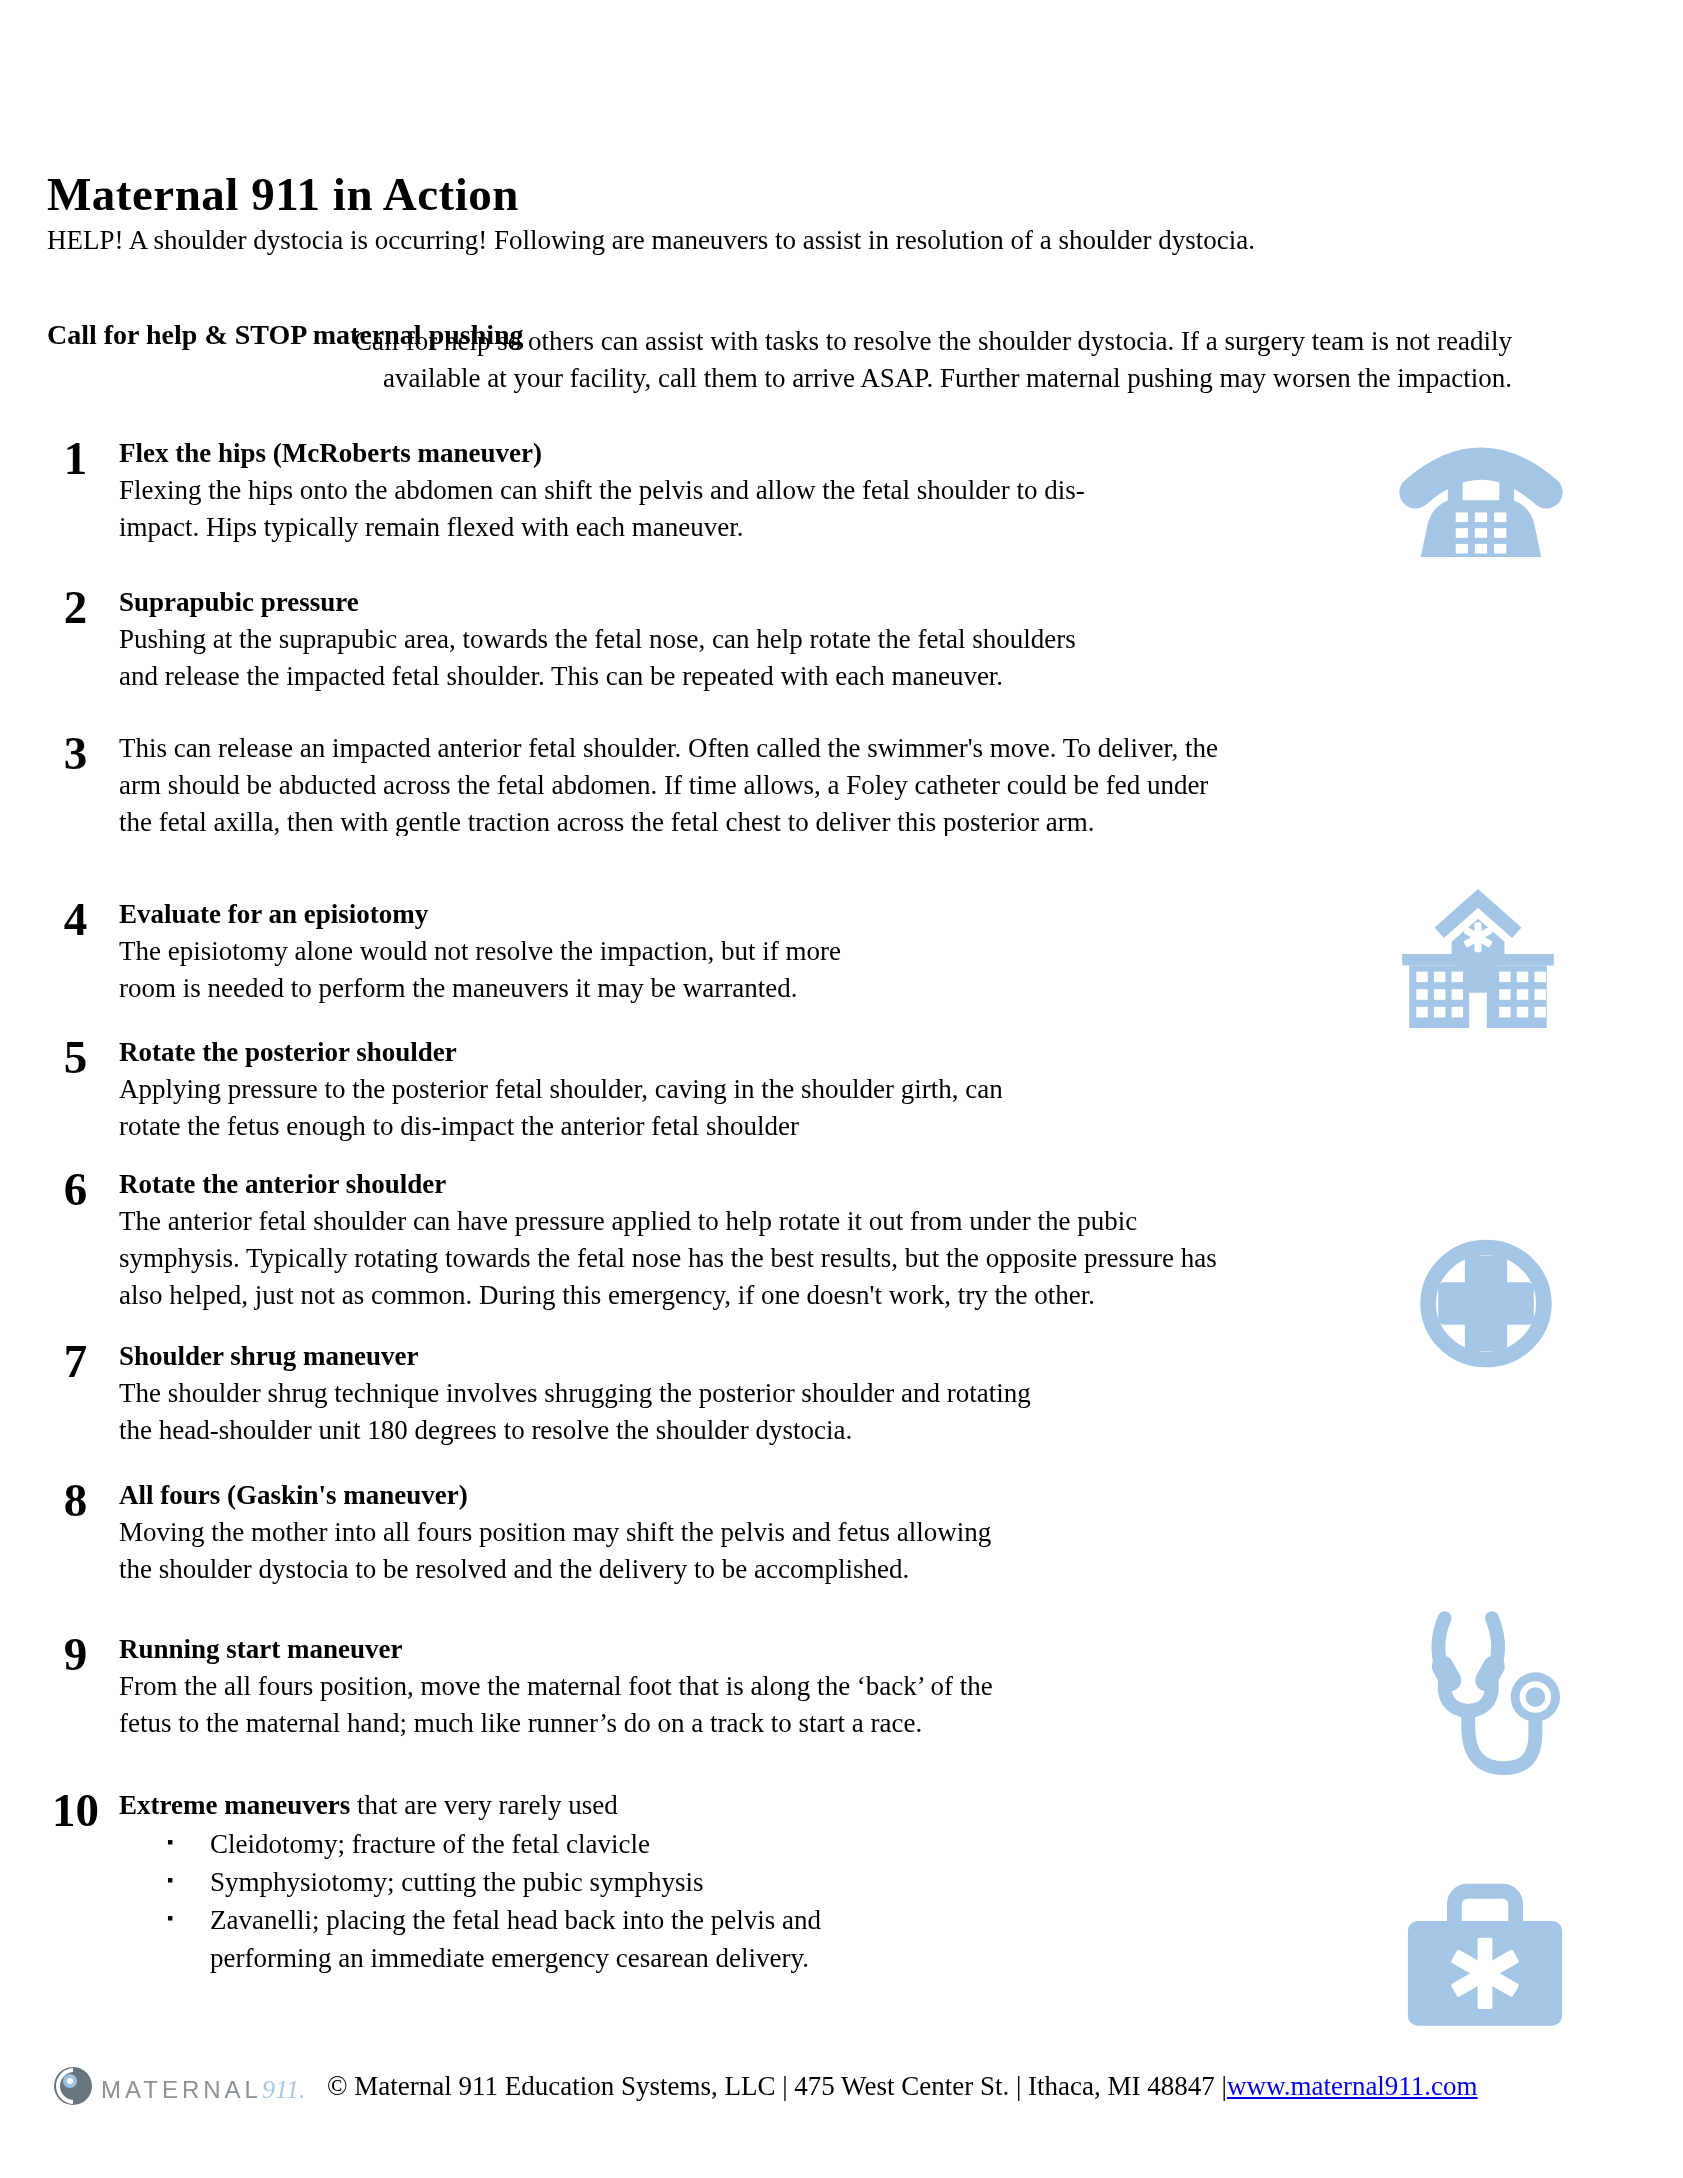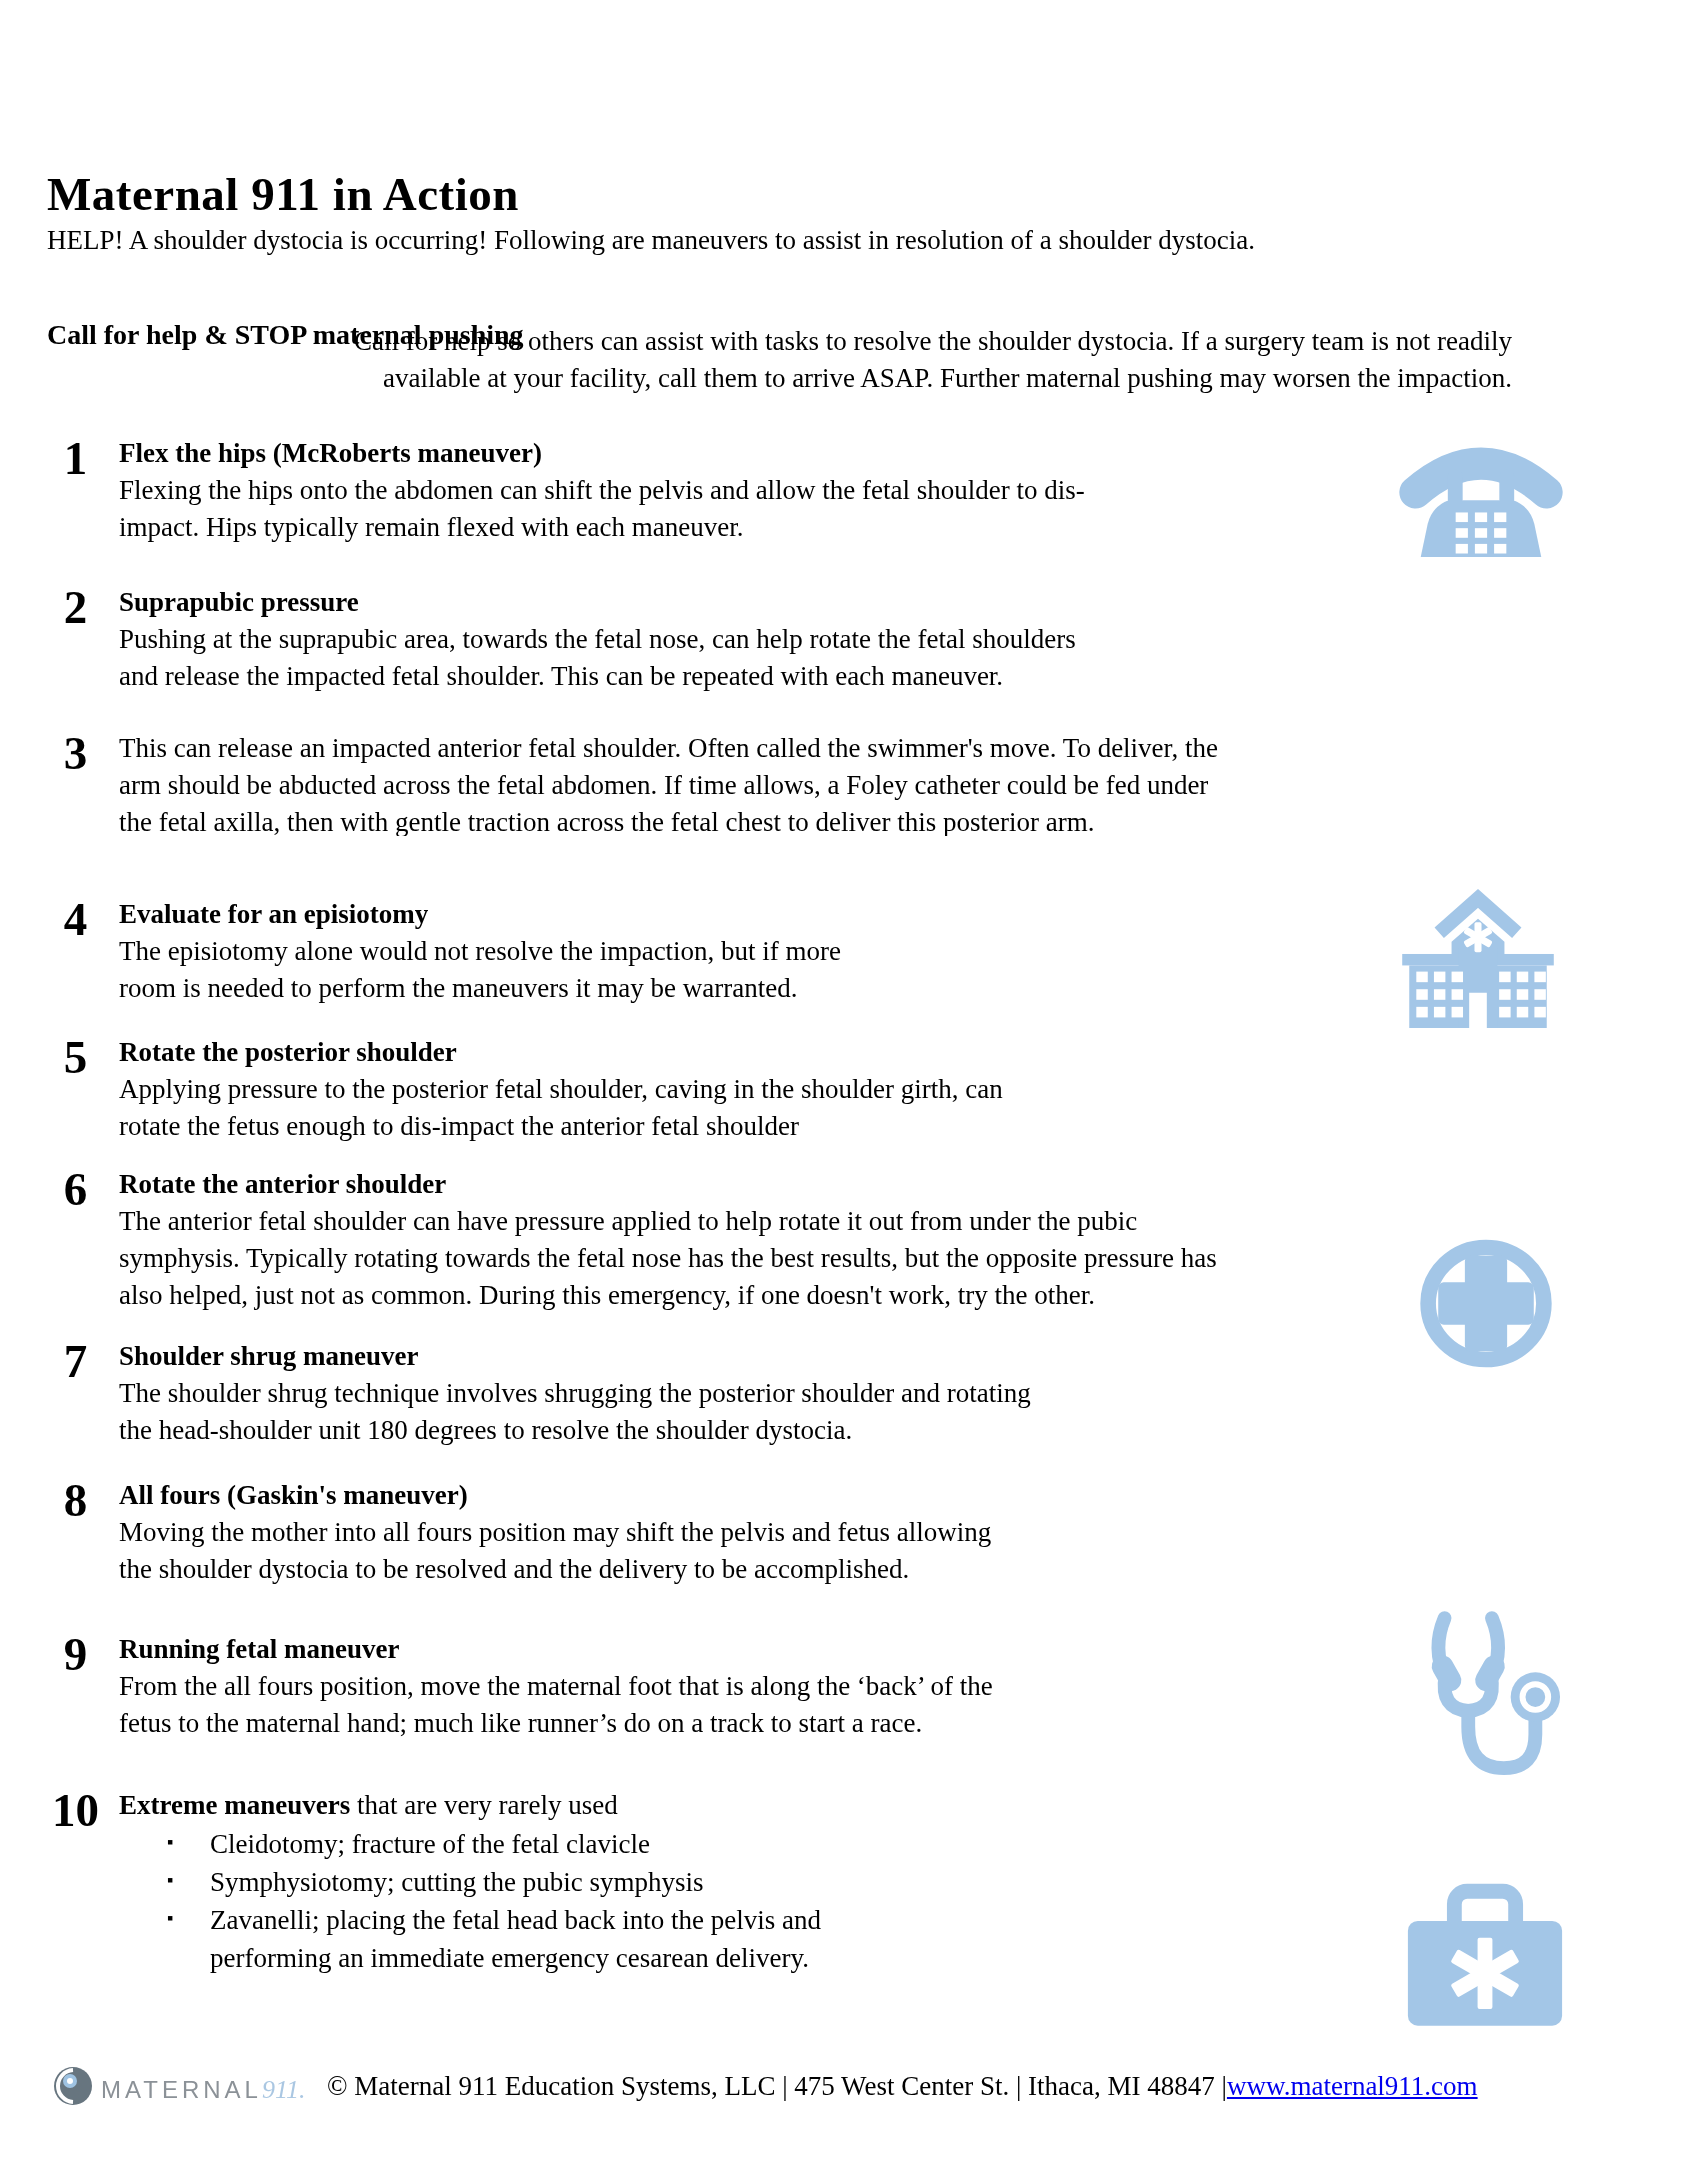--- a/index.html
+++ b/index.html
@@ -179,21 +179,21 @@
       <div class="step-body">Moving the mother into all fours position may shift the pelvis and fetus allowing
 the shoulder dystocia to be resolved and the delivery to be accomplished.</div>
       <div class="step-bullets"></div>
     </div>
   </div>
 
   <div class="step" data-step="9" style="top: 1629px;">
     <div class="step-number">9</div>
     <div class="step-content">
       <div class="step-title">
-        <span class="title-bold">Running fetal maneuver</span><span class="title-suffix"></span>
+        <span class="title-bold">Running start maneuver</span><span class="title-suffix"></span>
       </div>
       <div class="step-body">From the all fours position, move the maternal foot that is along the ‘back’ of the
 fetus to the maternal hand; much like runner’s do on a track to start a race.</div>
       <div class="step-bullets"></div>
     </div>
   </div>
 
   <div class="step" data-step="10" style="top: 1785px;">
     <div class="step-number">10</div>
     <div class="step-content">

